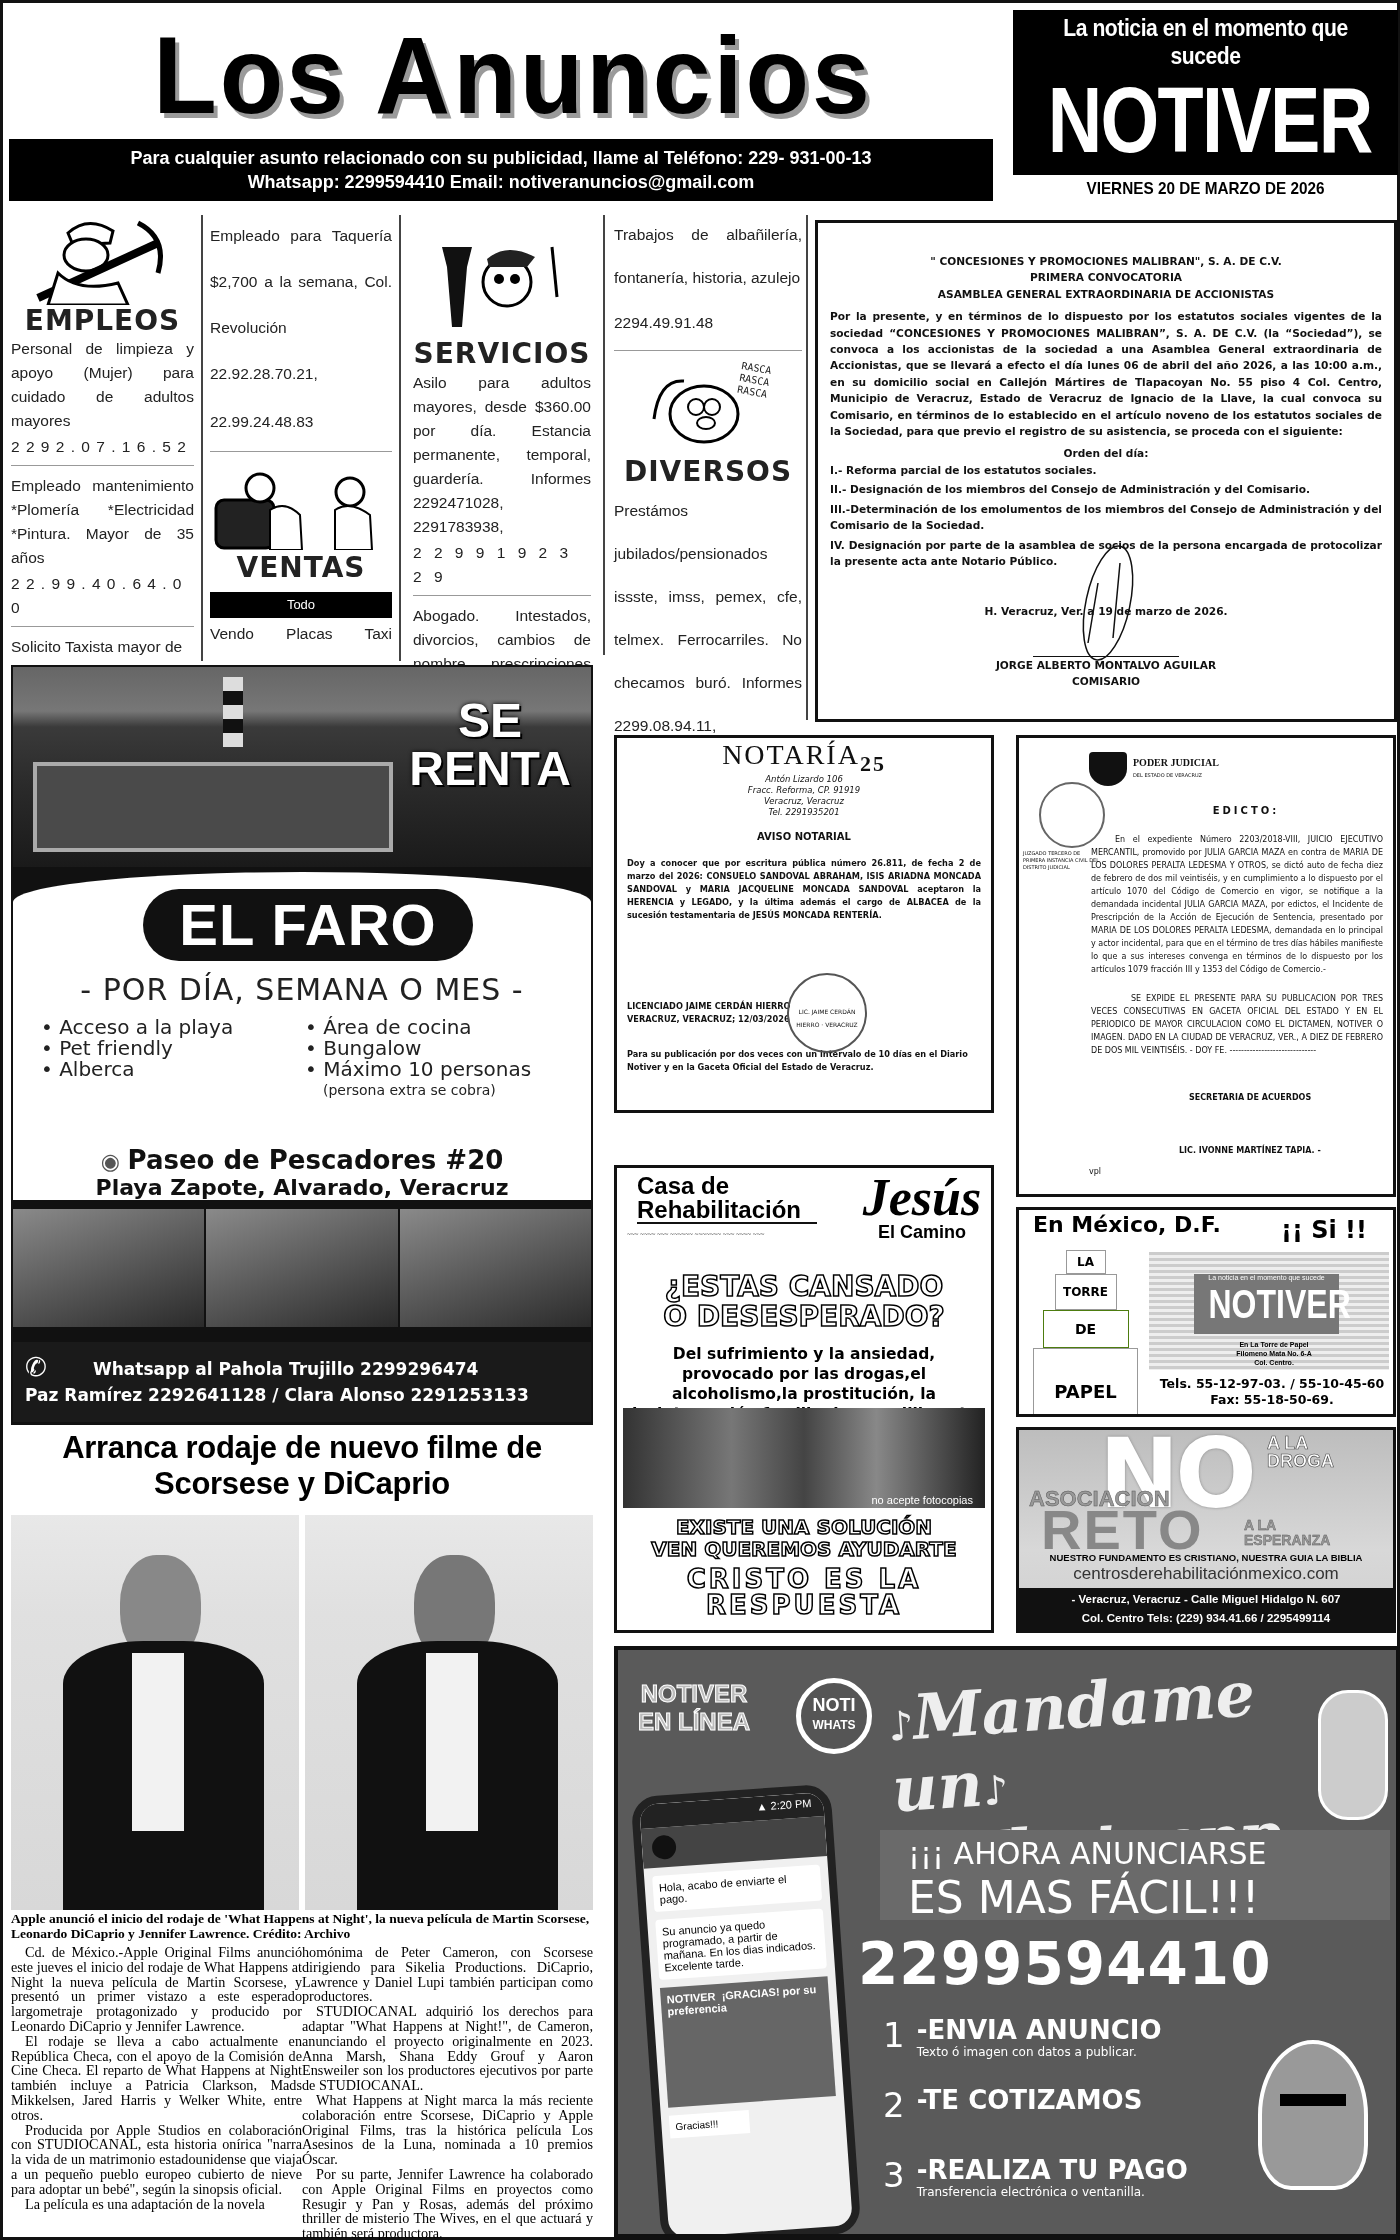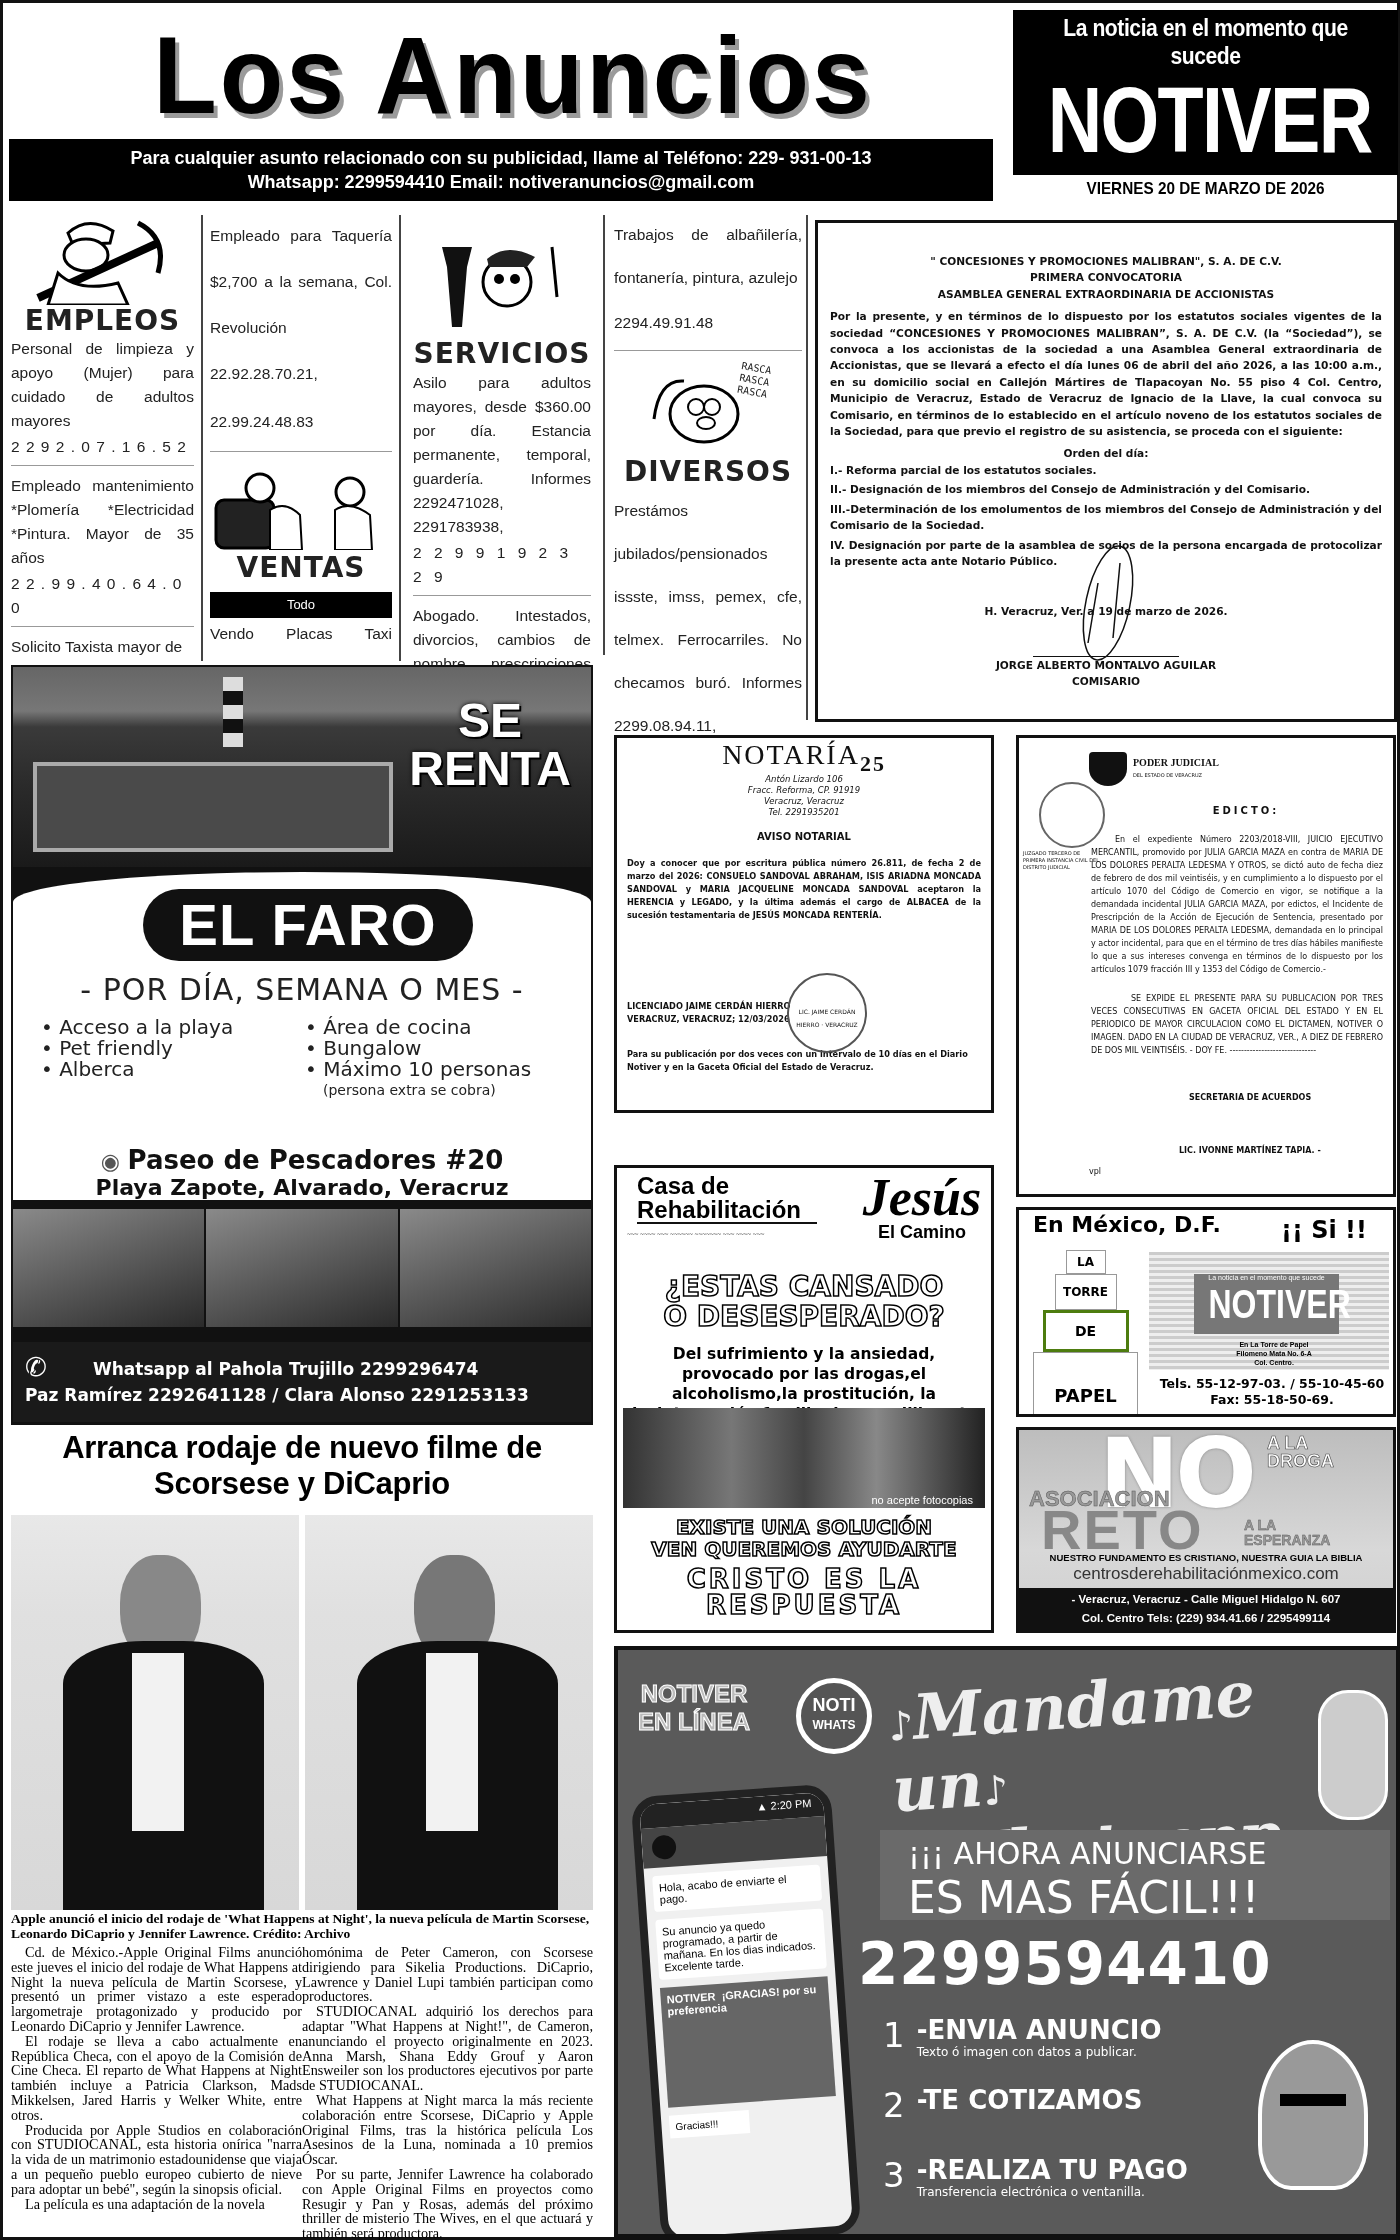--- a/index.html
+++ b/index.html
@@ -146,21 +146,21 @@
     </div>
     <div class="rule">
       <p class="justify">Fontanero 2299248786 y</p>
       <p style="letter-spacing:4px">2 2 9 5 5 0 2 4 8 5</p>
     </div>
   </div>
   <div class="vrule" style="left:600px;top:212px;height:440px"></div>
 
   <div class="col" style="left:611px;width:188px;line-height:43px">
     <div class="rule">
-      <p class="justify" style="text-align-last:left">Trabajos de albañilería, fontanería, pintura, azulejo</p>
+      <p class="justify" style="text-align-last:left">Trabajos de albañilería, fontanería, historia, azulejo</p>
       <p>2294.49.91.48</p>
     </div>
     <div style="position:relative;height:96px;line-height:12px">
       <svg width="188" height="96" viewBox="0 0 188 96">
         <ellipse cx="90" cy="55" rx="34" ry="28" fill="#fff" stroke="#000" stroke-width="3"></ellipse>
         <circle cx="82" cy="48" r="8" fill="#fff" stroke="#000" stroke-width="2"></circle>
         <circle cx="98" cy="48" r="8" fill="#fff" stroke="#000" stroke-width="2"></circle>
         <ellipse cx="92" cy="64" rx="9" ry="6" fill="#fff" stroke="#000" stroke-width="2"></ellipse>
         <path d="M40 60 Q45 20 70 22" stroke="#000" stroke-width="3" fill="none"></path>
       </svg>
@@ -293,21 +293,21 @@
         <div>RESPUESTA</div>
     </div>
   </div>
 
   <div class="abs torre">
     <div class="abs" style="left:14px;top:2px;font-family:'DejaVu Sans',sans-serif;font-weight:bold;font-size:22px">En México, D.F.</div>
     <div class="abs" style="left:262px;top:6px;font-family:'DejaVu Sans',sans-serif;font-weight:bold;font-size:24px">¡¡ Si !!</div>
     <div class="abs" style="left:14px;top:40px;width:105px;height:165px;font-family:'DejaVu Sans',sans-serif;font-weight:bold;text-align:center">
       <div style="margin:0 auto;width:40px;border:1px solid #999;font-size:12px;line-height:22px">LA</div>
       <div style="margin:0 auto;width:62px;border:1px solid #999;font-size:12px;line-height:34px">TORRE</div>
-      <div style="margin:0 auto;width:86px;border:3px solid #4d7c0f;font-size:14px;line-height:36px">DE</div>
+      <div style="margin:0 auto;width:86px;border:1px solid #4d7c0f;font-size:14px;line-height:36px">DE</div>
       <div style="margin:0 auto;width:105px;border:1px solid #999;font-size:18px;line-height:66px;padding-top:10px">PAPEL</div>
     </div>
     <div class="abs" style="left:130px;top:42px;width:240px;height:118px;background:repeating-linear-gradient(180deg,#ccc 0 3px,#eee 3px 6px)"></div>
     <div class="abs" style="left:175px;top:64px;width:145px;height:60px;background:#777;color:#fff;text-align:center">
       <div style="font-size:7px">La noticia en el momento que sucede</div>
       <div style="font-size:40px;font-weight:900;line-height:46px;transform:scaleX(.8)">NOTIVER</div>
     </div>
     <div class="abs" style="left:190px;top:130px;width:130px;text-align:center;font-weight:bold;font-size:7px;line-height:9px">
       <div>En La Torre de Papel</div>
         <div>Filomeno Mata No. 6-A</div>

